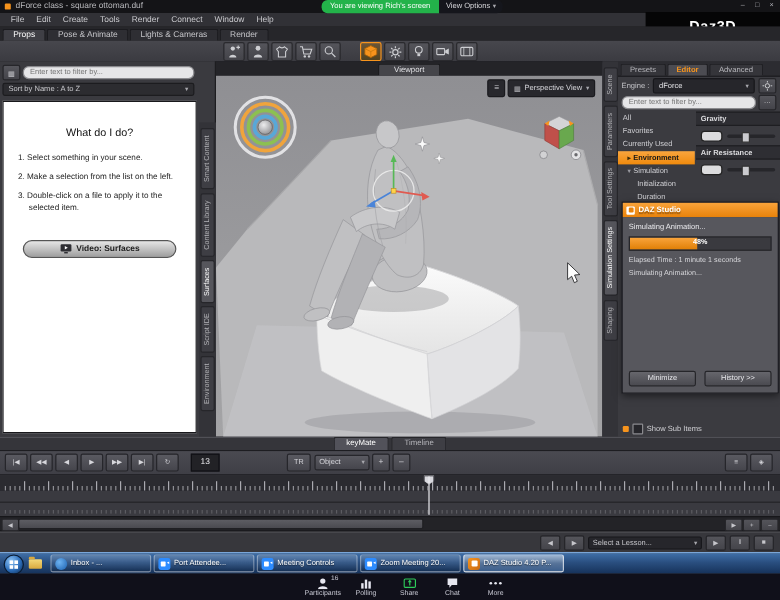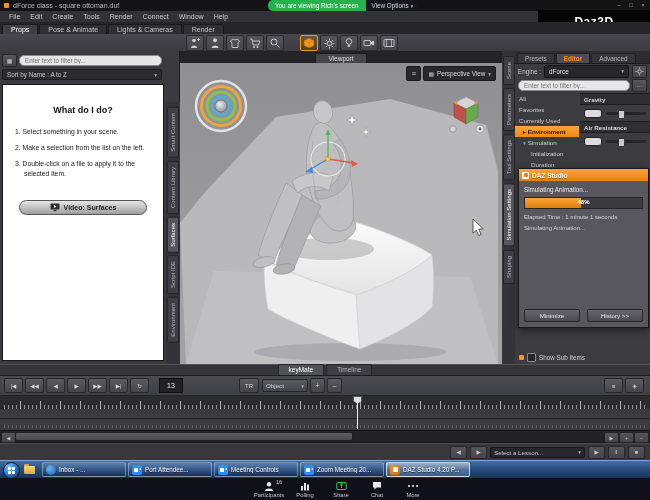--- a/index.html
+++ b/index.html
@@ -41,21 +41,21 @@
   .sq-btn{width:13px;height:11px;background:linear-gradient(#56565c,#44444a);border:1px solid #26262a;
     border-radius:2px;display:flex;align-items:center;justify-content:center;font-size:6px;color:#cdced2;}
   .lp-input, .rp-search input{flex:1;height:11px;border:1px solid #8a8a8e;border-radius:5px;background:#e6e6e8;
     font-size:6.3px;color:#555;padding:0 5px;font-family:"Liberation Sans",sans-serif;box-sizing:border-box;min-width:0;}
   .lp-sort{position:absolute;top:18px;left:2px;width:160px;height:11px;background:#2c2c30;
     border:1px solid #1c1c1f;border-radius:2px;display:flex;align-items:center;justify-content:space-between;
     padding:0 4px;box-sizing:border-box;font-size:6.3px;color:#c8c8cc;}
   .caret{font-size:5.5px;color:#a8a8ae;}
   .lp-help{position:absolute;top:33px;left:2px;width:160px;bottom:3px;background:#fff;
     border:1px solid #18181b;color:#222;overflow:hidden;}
-  .help-title{margin-top:20px;text-align:center;font-size:9px;font-weight:bold;color:#111;}
+  .help-title{margin-top:20px;text-align:center;font-size:9px;font-weight:normal;color:#111;}
   .steps{margin:12px 8px 0 12px;}
   .step{font-size:6.8px;line-height:1.35;margin-bottom:7px;padding-left:9px;text-indent:-9px;color:#222;}
   .video-btn{display:flex;align-items:center;justify-content:center;gap:4px;margin:22px auto 0;
     width:128px;height:15px;background:linear-gradient(#e6e6e6,#9e9e9e);border:1px solid #555;
     border-radius:8px;font-size:7px;font-weight:bold;color:#1d1d1d;font-family:"Liberation Sans",sans-serif;}
   .vstrip{position:absolute;top:51px;width:14px;height:313px;background:#333338;display:flex;
     flex-direction:column;align-items:center;gap:3px;padding-top:5px;box-sizing:border-box;}
   .vstrip.left{left:166px;} .vstrip.right-strip{left:502px;width:13px;}
   .vtab{writing-mode:vertical-rl;transform:rotate(180deg);font-size:6px;color:#b4b4b8;
     background:#3e3e44;border:1px solid #26262a;border-radius:2px;padding:5px 0;width:10px;

